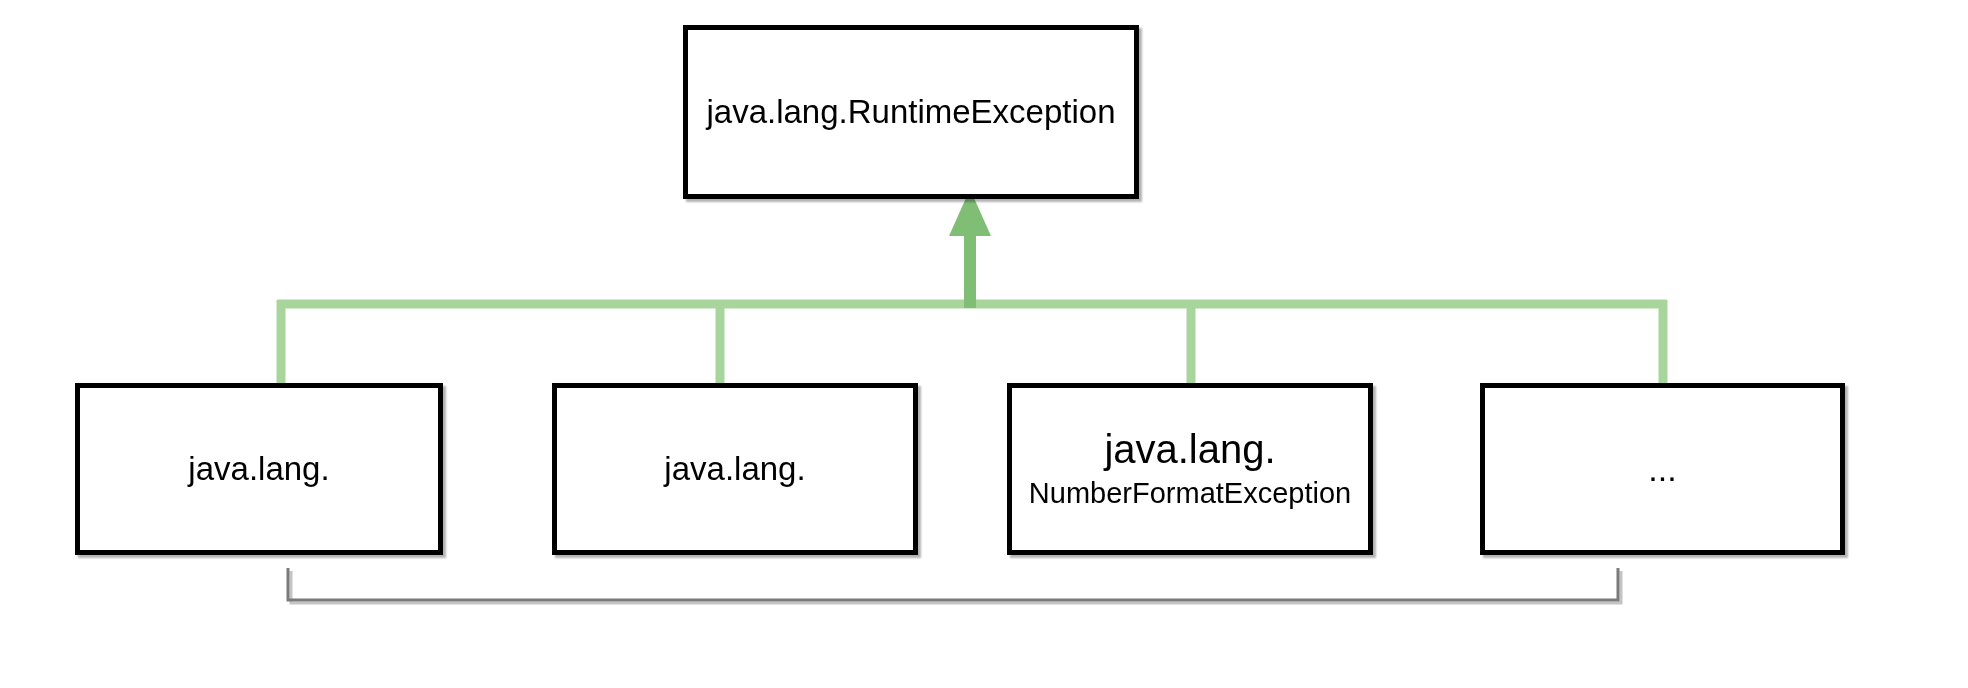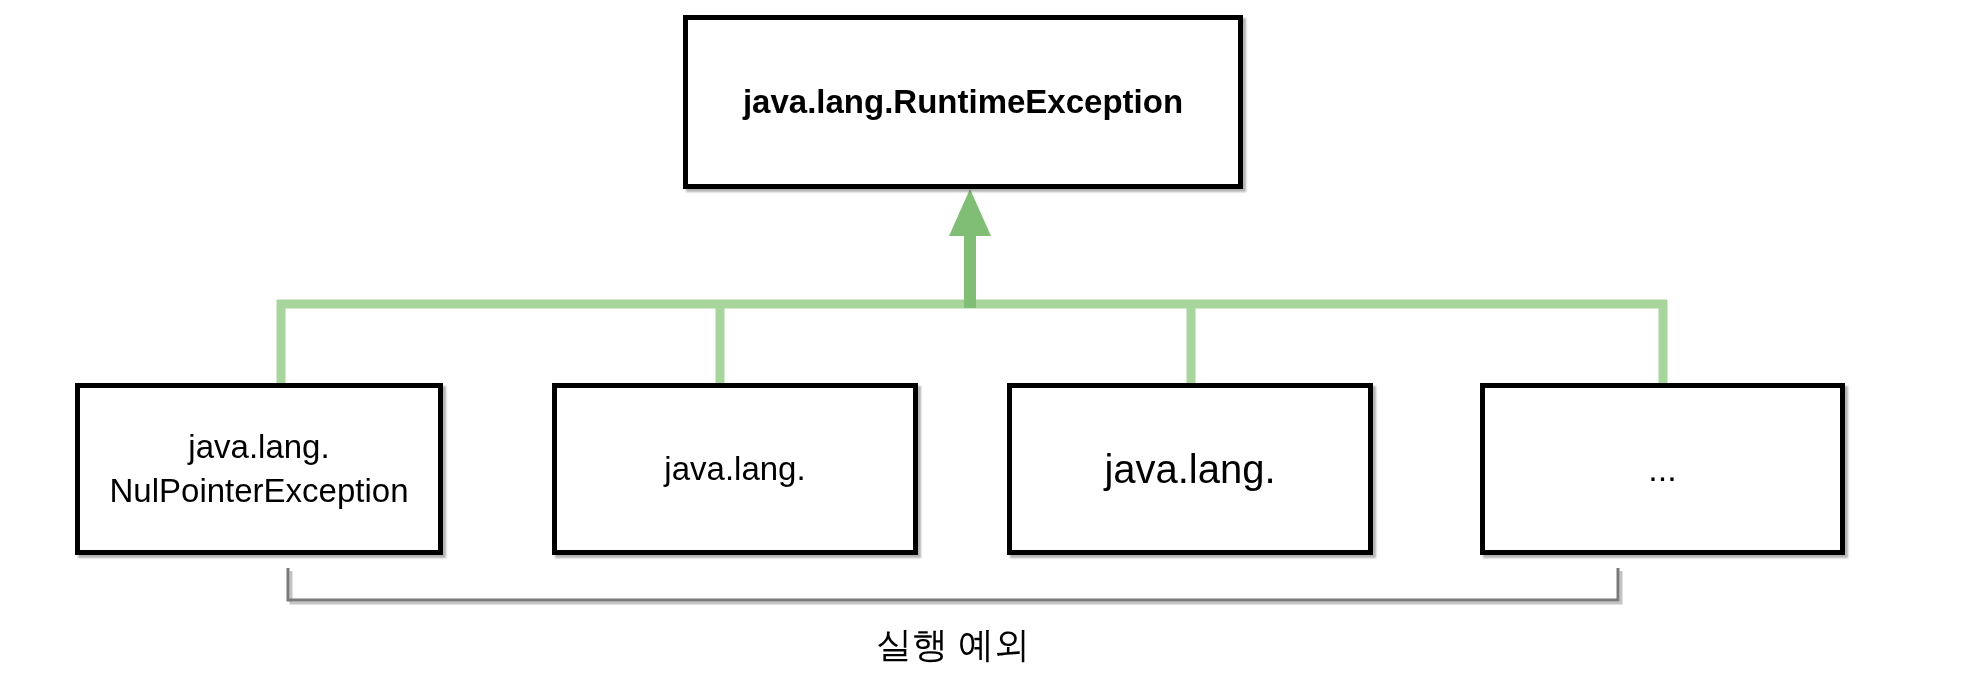--- a/index.html
+++ b/index.html
@@ -64,24 +64,23 @@
     border: 5px solid var(--box-border);
     box-shadow: 3px 3px 2px rgba(0,0,0,0.30);
     display: flex;
     flex-direction: column;
     align-items: center;
     justify-content: center;
     text-align: center;
   }
   .parent-box {
     left: 683px;
-    top: 15px;
-    width: 560px;
+    top: 25px;
+    width: 456px;
     height: 174px;
-    font-weight: bold;
   }
   .parent-label {
     font-size: 35px;
     line-height: 1.2;
   }
   .child-box {
     top: 383px;
     height: 172px;
   }
   .child-1 { left: 75px;   width: 368px; }
@@ -125,30 +124,29 @@
     <line class="astem" x1="970" y1="308" x2="970" y2="232"></line>
     <polygon class="ahead" points="970,189 949,236 991,236"></polygon>
   </svg>
 
   <div class="box parent-box">
     <div class="label-line parent-label">java.lang.RuntimeException</div>
   </div>
 
   <div class="box child-box child-1">
     <div class="label-line line1">java.lang.</div>
-    <div class="label-line line2">NulPointerException</div>
   </div>
 
   <div class="box child-box child-2">
     <div class="label-line line1">java.lang.</div>
   </div>
 
   <div class="box child-box child-3">
     <div class="label-line line1">java.lang.</div>
+    <div class="label-line line2">NumberFormatException</div>
   </div>
 
   <div class="box child-box child-4">
     <div class="label-line line1">...</div>
   </div>
 
-  <div class="caption">실행 예외</div>
 
 </div>
 
 </body></html>

